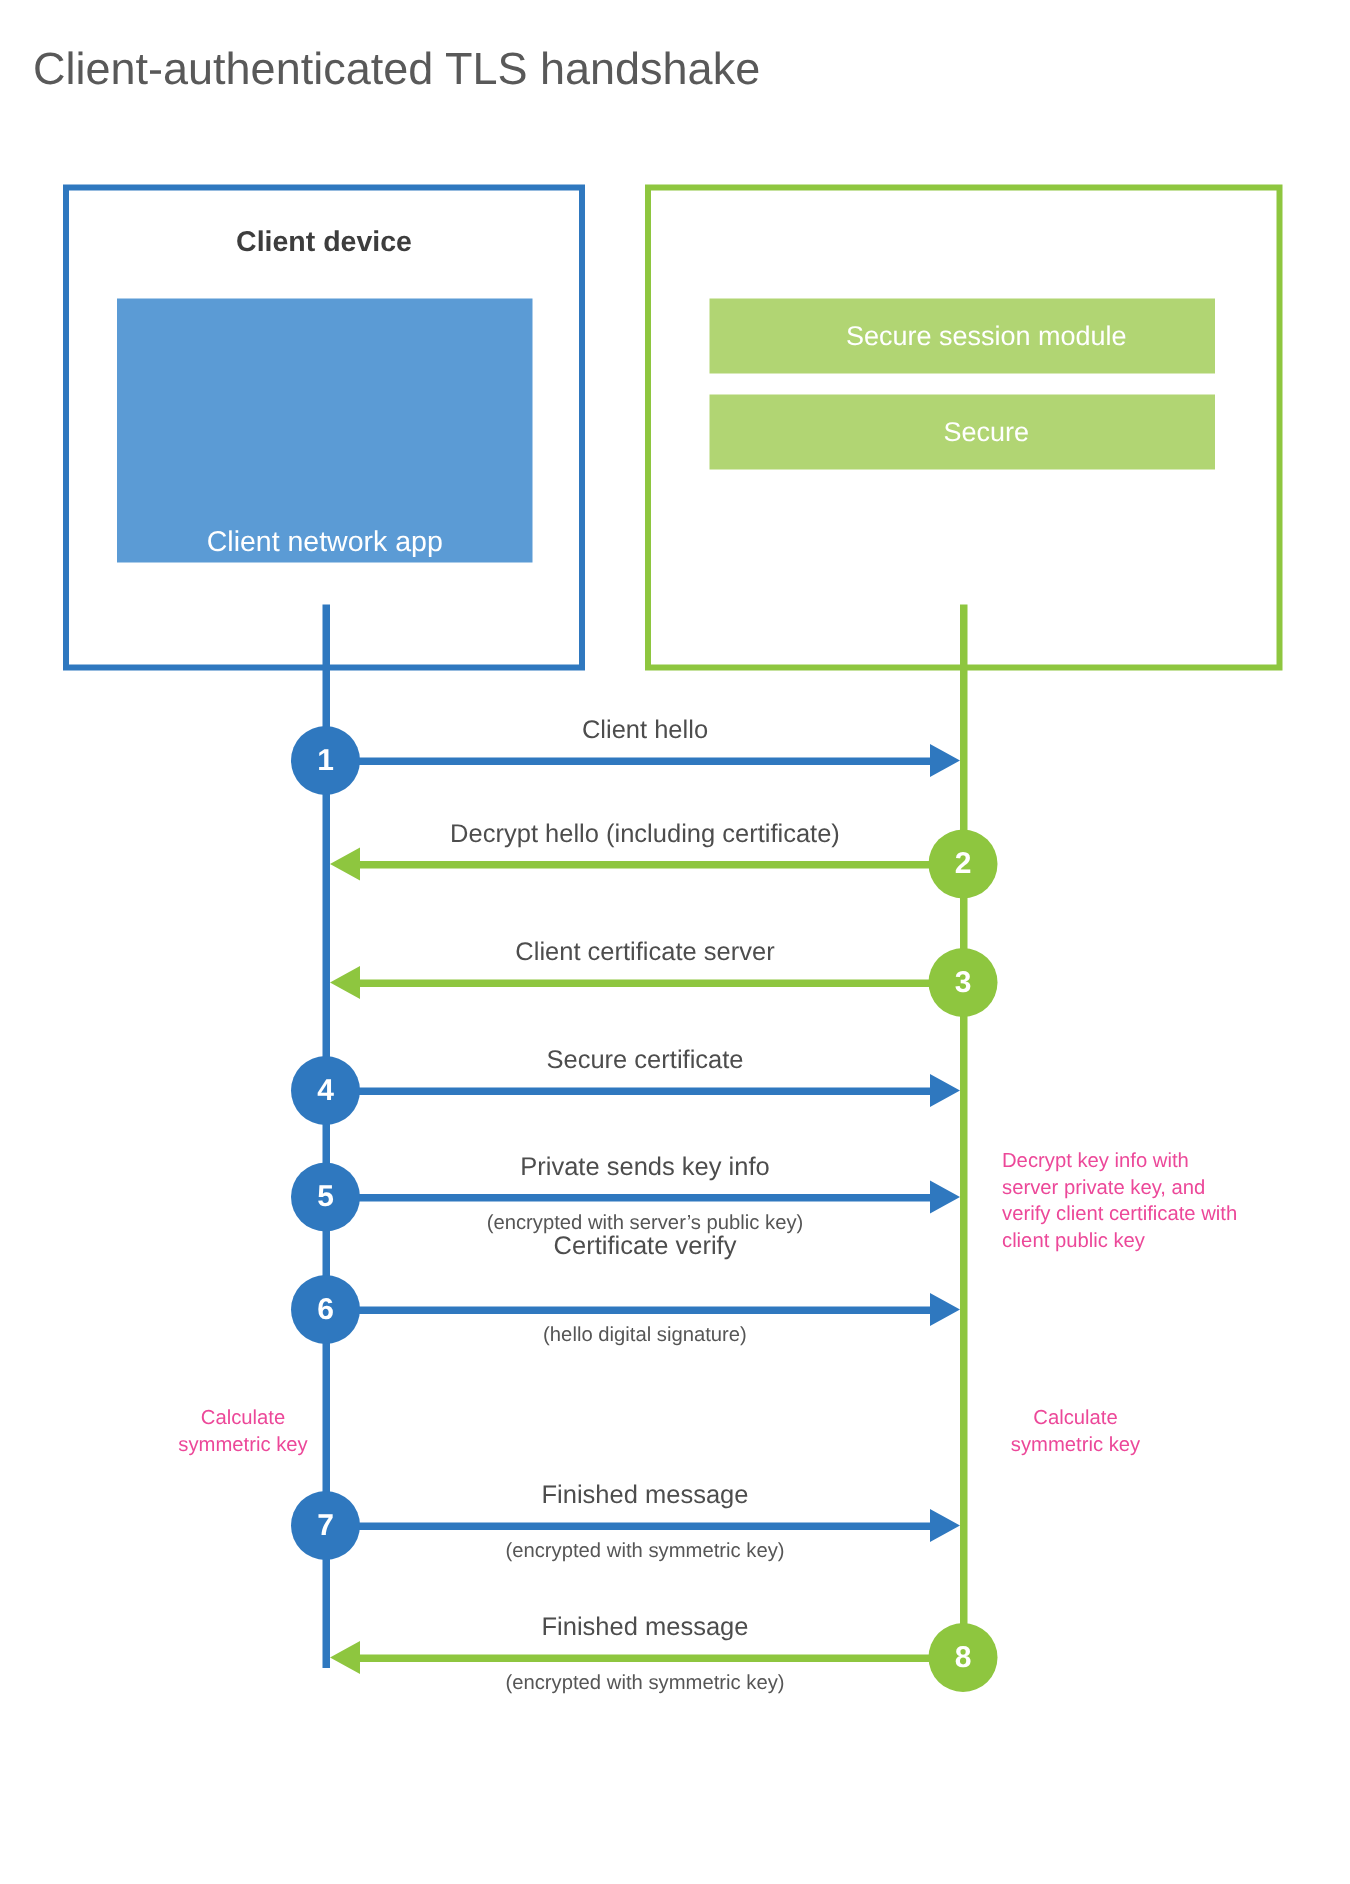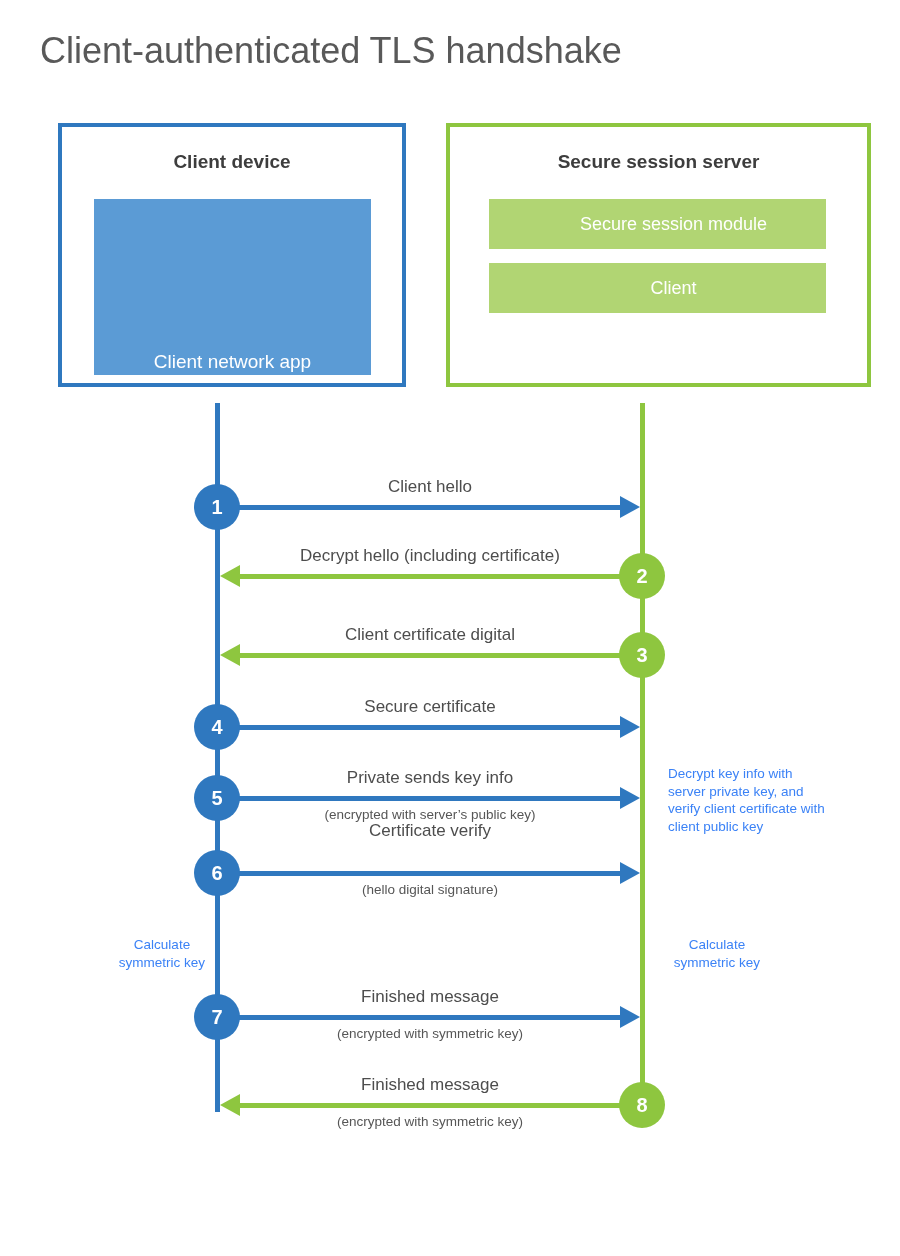--- a/index.html
+++ b/index.html
@@ -4,23 +4,23 @@
 <style>
   :root{
     --blue:#2f78bf; --blue-fill:#5b9bd5;
     --green:#8ec63f; --green-fill:#b1d573;
     --heading:#3d3d3d; --label:#4d4d4d; --sub:#565656; --title:#595959;
   }
   *{margin:0;padding:0;box-sizing:border-box;}
   body{background:#ffffff;font-family:"Liberation Sans",sans-serif;}
   .canvas{position:relative;width:900px;height:1256px;background:#fff;overflow:hidden;}
 
-  .page-title{position:absolute;left:40px;top:30px;font-size:36px;font-weight:300;color:var(--title);}
+  .page-title{position:absolute;left:22px;top:30px;font-size:30px;font-weight:300;color:var(--title);}
 
-  .actor-box{position:absolute;top:123px;height:264px;background:#fff;margin-left:16px;}
+  .actor-box{position:absolute;top:123px;height:324px;background:#fff;}
   .actor-box.client{left:42px;width:348px;border:4px solid var(--blue);}
   .actor-box.server{left:430px;width:425px;border:4px solid var(--green);}
   .actor-title{margin-top:24px;text-align:center;font-size:19px;font-weight:bold;color:var(--heading);}
 
   .inner-app{position:absolute;left:32px;top:72px;width:277px;height:176px;background:var(--blue-fill);
     display:flex;align-items:flex-end;justify-content:center;color:#fff;font-size:19px;line-height:26px;text-align:center;}
   .inner-app span{display:inline-block;width:170px;}
 
   .module{position:absolute;left:39px;width:337px;height:50px;background:var(--green-fill);
     display:flex;align-items:center;justify-content:center;color:#fff;font-size:18px;padding-left:32px;}
@@ -38,43 +38,42 @@
   .hline.blue{background:var(--blue);left:217px;width:403px;}
   .hline.green{background:var(--green);left:240px;width:402px;}
 
   .head{position:absolute;width:0;height:0;border-top:11px solid transparent;border-bottom:11px solid transparent;}
   .head.right{border-left:20px solid var(--blue);left:620px;}
   .head.left{border-right:20px solid var(--green);left:220px;}
 
   .arrow-label{position:absolute;left:230px;width:400px;text-align:center;font-size:17px;color:var(--label);}
   .arrow-sub{position:absolute;left:230px;width:400px;text-align:center;font-size:13.5px;color:var(--sub);}
 
-  .side-note{position:absolute;font-size:13.5px;line-height:17.5px;color:#3b82f6;}
+  .side-note{position:absolute;font-size:13.5px;line-height:17.5px;color:#ec4899;}
   .side-note.decrypt{left:668px;top:765px;width:162px;text-align:left;}
   .side-note.calc-left{left:106px;top:936px;width:112px;text-align:center;}
   .side-note.calc-right{left:661px;top:936px;width:112px;text-align:center;}
 </style>
 </head>
 <body>
 
 <div class="canvas">
 
   <div class="page-title">Client-authenticated TLS handshake</div>
 
   <div class="actor-box client">
     <div class="actor-title">Client device</div>
     <div class="inner-app">
       <span>Client network app</span>
     </div>
   </div>
 
   <div class="actor-box server">
-    <div class="actor-title">Secure session server</div>
     <div class="module m0">Secure session module</div>
-    <div class="module m1">Client</div>
+    <div class="module m1">Secure</div>
   </div>
 
   <div class="lifeline blue"></div>
   <div class="lifeline green"></div>
 
   <div>
     <div class="hline blue" style="top:505px"></div>
     <div class="head right" style="top:496px"></div>
     <div class="circle blue" style="left:194px;top:484px">1</div>
     <div class="arrow-label" style="top:477px">Client hello</div>
@@ -84,21 +83,21 @@
     <div class="hline green" style="top:574px"></div>
     <div class="head left" style="top:565px"></div>
     <div class="circle green" style="left:619px;top:553px">2</div>
     <div class="arrow-label" style="top:546px">Decrypt hello (including certificate)</div>
   </div>
 
   <div>
     <div class="hline green" style="top:653px"></div>
     <div class="head left" style="top:644px"></div>
     <div class="circle green" style="left:619px;top:632px">3</div>
-    <div class="arrow-label" style="top:625px">Client certificate digital</div>
+    <div class="arrow-label" style="top:625px">Client certificate server</div>
   </div>
 
   <div>
     <div class="hline blue" style="top:725px"></div>
     <div class="head right" style="top:716px"></div>
     <div class="circle blue" style="left:194px;top:704px">4</div>
     <div class="arrow-label" style="top:697px">Secure certificate</div>
   </div>
 
   <div>

